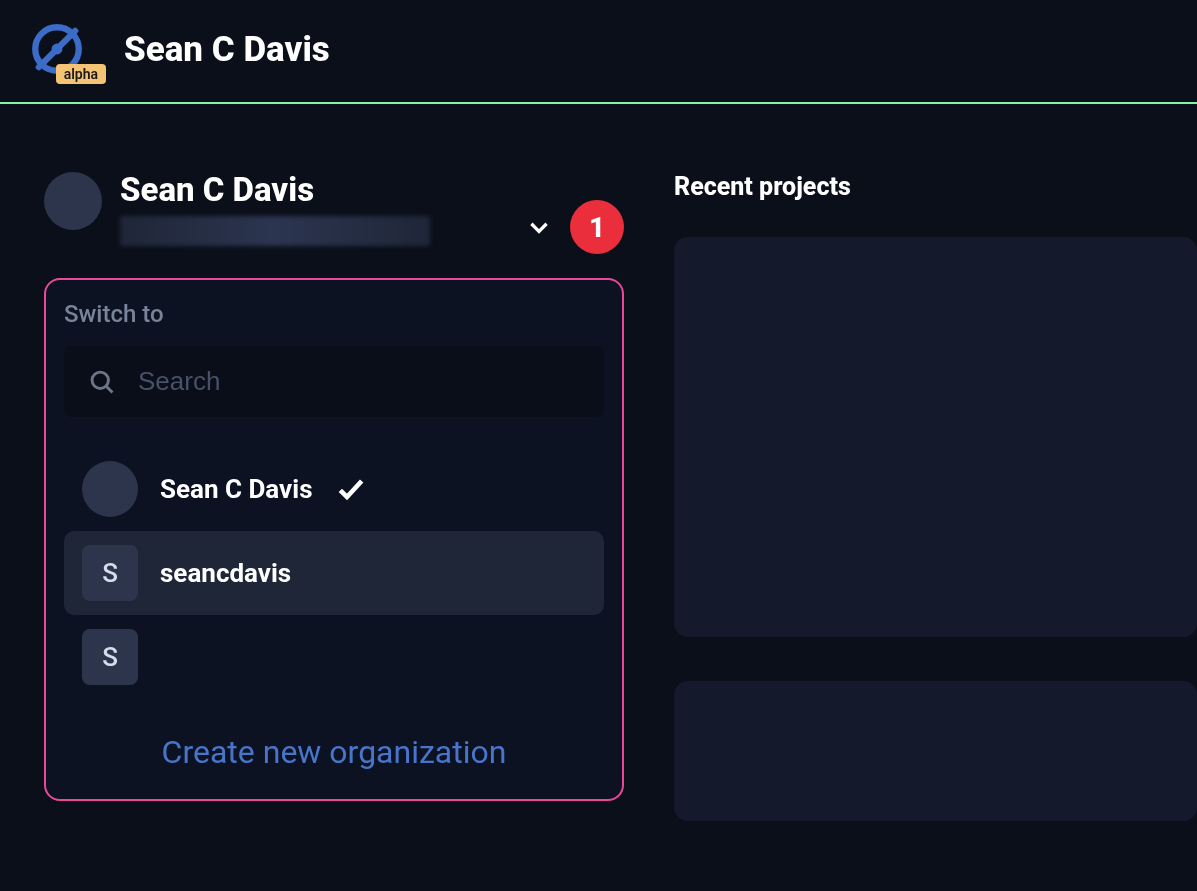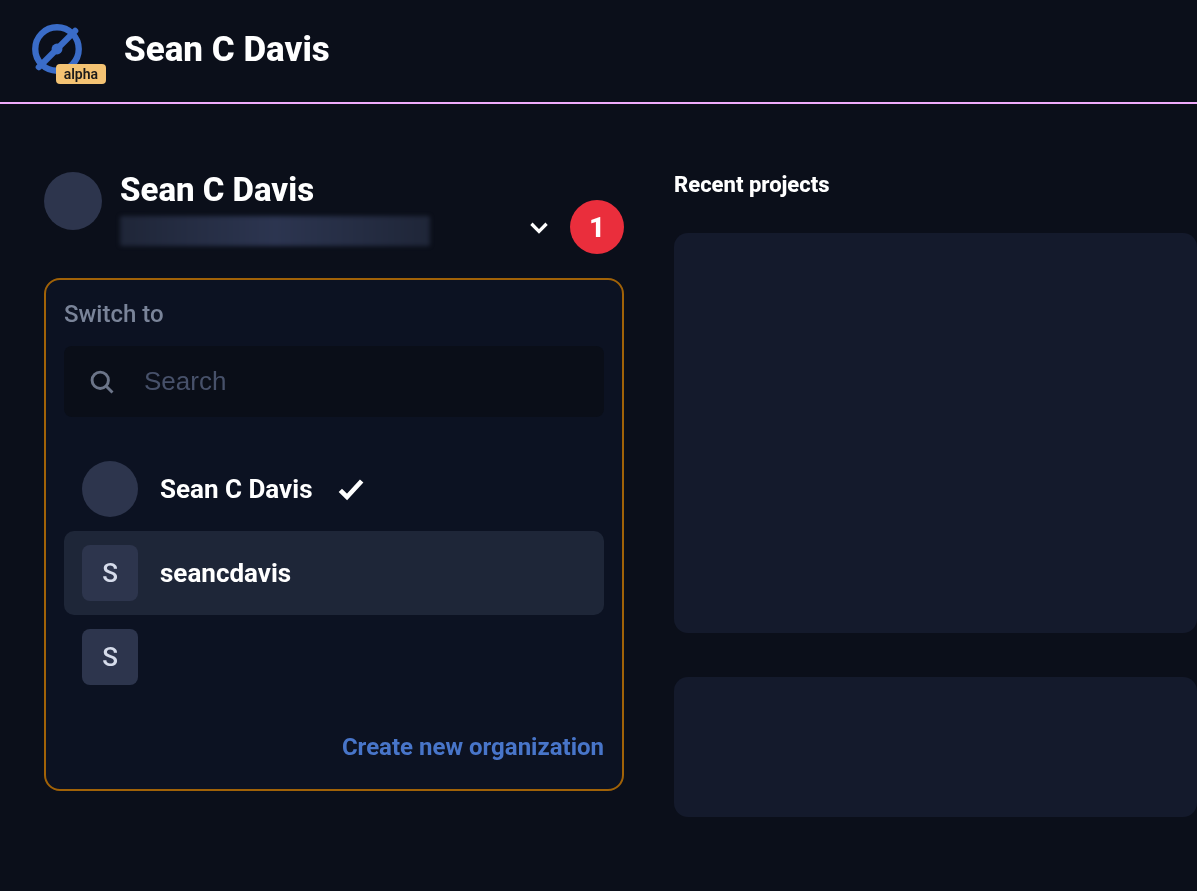--- a/index.html
+++ b/index.html
@@ -15,21 +15,21 @@
       width: 1197px;
       height: 891px;
       overflow: hidden;
     }
 
     .topbar {
       display: flex;
       align-items: center;
       gap: 24px;
       padding: 20px 28px 24px 28px;
-      border-bottom: 2px solid #f0abfc;
+      border-bottom: 2px solid #86efac;
     }
 
     .logo-wrap {
       position: relative;
       display: flex;
       align-items: center;
     }
 
     .logo {
       width: 58px;
@@ -124,39 +124,39 @@
       background: #ea2e3c;
       color: #fff;
       font-size: 28px;
       font-weight: 800;
       display: flex;
       align-items: center;
       justify-content: center;
     }
 
     .dropdown {
-      border: 2px solid #a16207;
+      border: 2px solid #ec4899;
       border-radius: 16px;
       padding: 20px 18px 28px 18px;
       background: #0c1222;
     }
 
     .dropdown-title {
       color: #7a8499;
       font-size: 24px;
       font-weight: 500;
       margin-bottom: 18px;
     }
 
     .search-box {
       background: #0a0e18;
       border-radius: 8px;
       display: flex;
       align-items: center;
-      gap: 28px;
+      gap: 22px;
       padding: 20px 24px;
       margin-bottom: 30px;
     }
 
     .search-icon {
       width: 28px;
       height: 28px;
       stroke: #6c7589;
       stroke-width: 2.5;
       fill: none;
@@ -214,34 +214,34 @@
 
     .check-icon {
       width: 32px;
       height: 32px;
       stroke: #fff;
       stroke-width: 3.5;
       fill: none;
     }
 
     .create-org {
-      text-align: right;
+      text-align: center;
       color: #4875c9;
-      font-size: 24px;
-      font-weight: 700;
+      font-size: 32px;
+      font-weight: 400;
       margin-top: 34px;
       cursor: pointer;
     }
 
     .right-col {
       flex: 1;
     }
 
     .section-title {
-      font-size: 22px;
+      font-size: 25px;
       font-weight: 800;
       color: #fff;
       margin-bottom: 36px;
     }
 
     .card {
       background: #141a2c;
       border-radius: 14px;
       height: 400px;
       margin-bottom: 44px;

